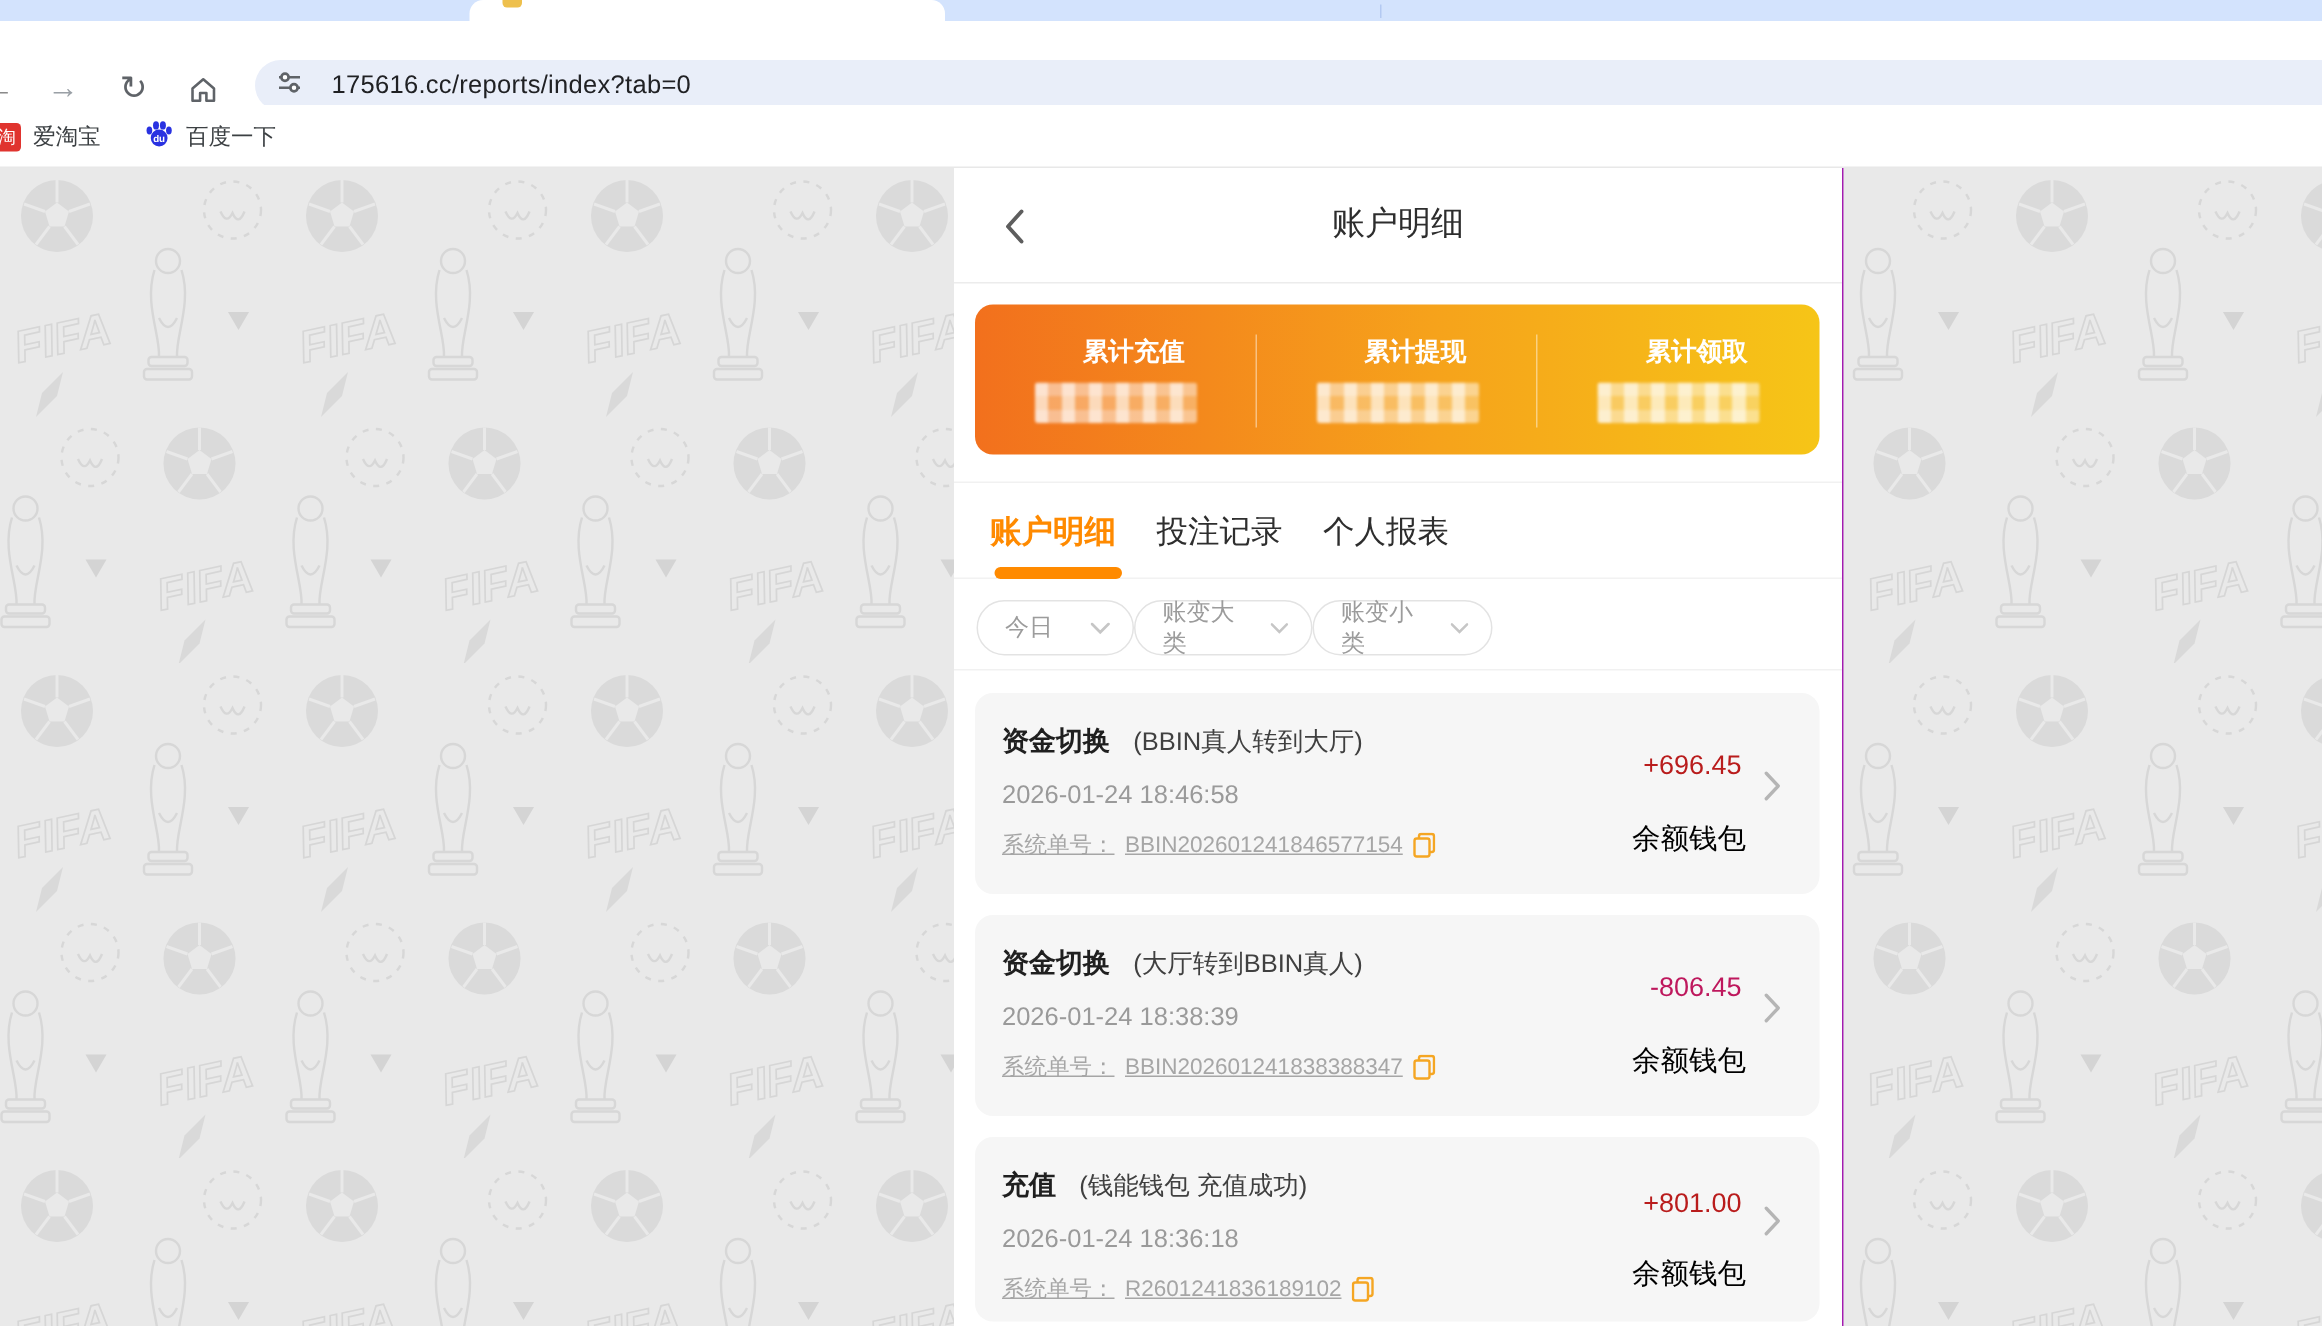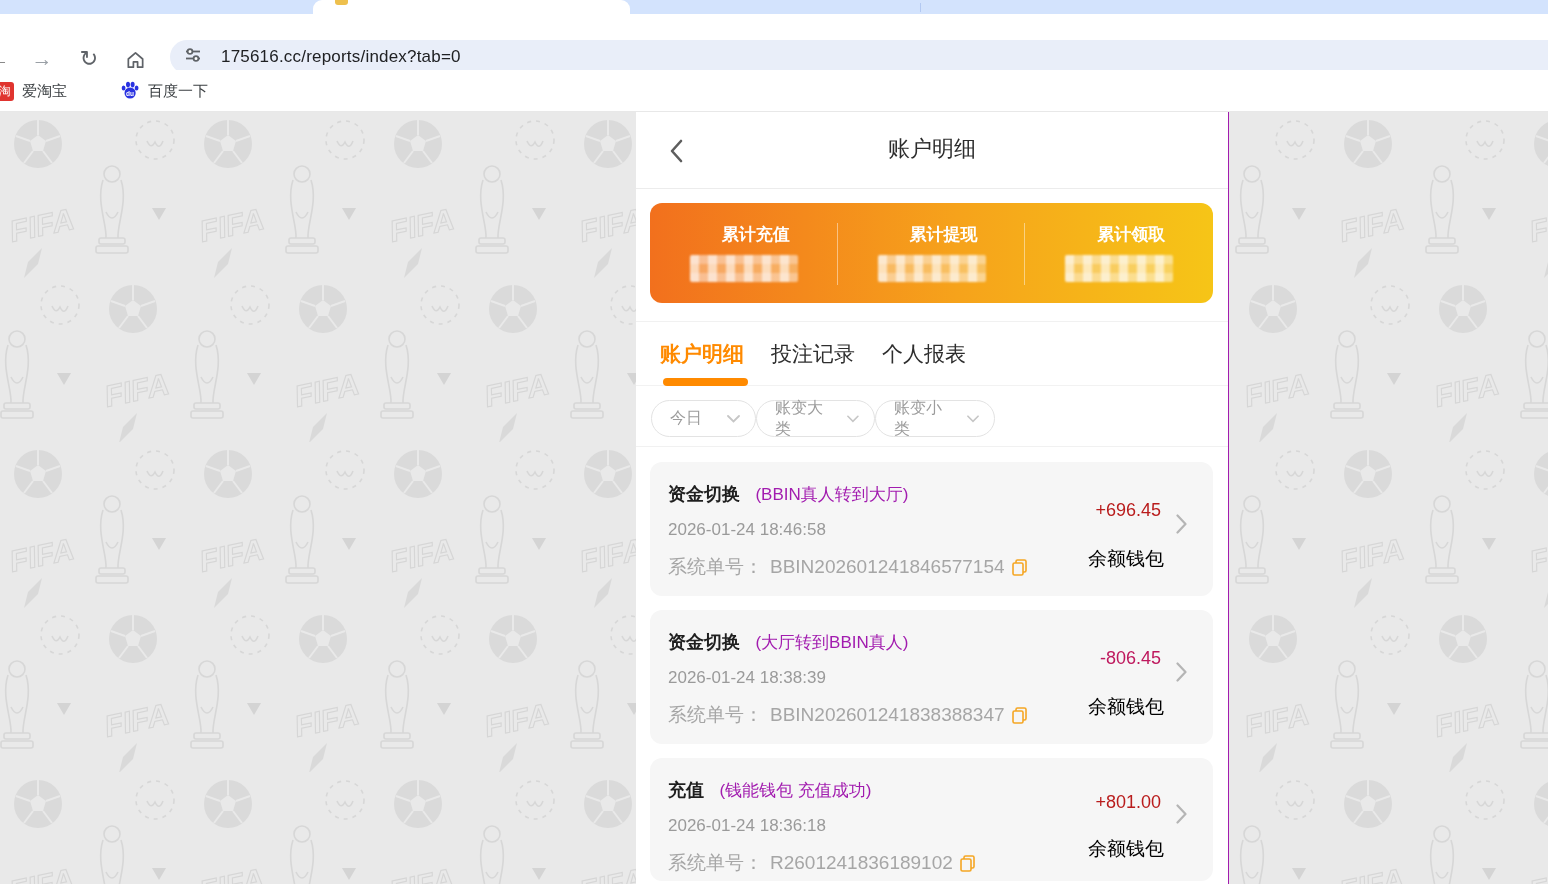--- a/index.html
+++ b/index.html
@@ -23,21 +23,21 @@
   .nav-home { left:122px; }
   .urlbar { left:170px; top:26px; width:1400px; height:34px; background:#e9eef9; border-radius:17px;
             display:flex; align-items:center; }
   .tune-icon { margin-left:13px; }
   .url-text { margin-left:18px; font-size:17px; color:#202124; letter-spacing:.2px; }
 
   .bookmarks { left:0; top:70px; width:1548px; height:42px; background:#fff; border-bottom:1px solid #e8e8e8; }
   .bm-item { position:absolute; top:0; height:42px; display:flex; align-items:center; gap:8px;
              font-size:15px; color:#3c4043; }
   .bm-taobao { left:-5px; }
-  .bm-baidu { left:120px; }
+  .bm-baidu { left:96px; }
   .tb-icon { width:19px; height:19px; background:#e0342f; border-radius:3px; color:#fff; font-size:12px;
              display:flex; align-items:center; justify-content:center; }
 
   
   .content { left:0; top:112px; width:1548px; height:772px; background:#e9e9e9; overflow:hidden; }
   .pattern-svg { position:absolute; left:0; top:0; width:100%; height:100%; }
 
   
   .column { left:636px; top:0; width:593px; height:772px; background:#fff;
             border-right:1px solid #a21caf; overflow:hidden; }
@@ -77,24 +77,24 @@
   .f1 { width:105px; justify-content:space-between; }
   .f2 { width:119px; justify-content:space-between; }
   .f3 { width:120px; justify-content:space-between; }
 
   .txn-list { position:absolute; left:14px; top:350px; width:563px; }
   .txn-card { position:relative; width:563px; height:134px; margin-bottom:14px;
               background:#f6f6f6; border-radius:12px; }
   .txn-card:last-child { height:123px; }
   .txn-title-row { position:absolute; left:18px; top:20px; white-space:nowrap; }
   .txn-type { font-size:18px; font-weight:700; color:#1f1f1f;text-align:right; }
-  .txn-detail { font-size:17px; color:#a21caf; margin-left:11px; }
+  .txn-detail { font-size:17px; color:#404040; margin-left:11px; }
   .txn-date { position:absolute; left:18px; top:58px; font-size:17px; color:#9a9a9a; }
-  .txn-order { position:absolute; left:18px; top:92px; font-size:19px; color:#a6a6a6;
-               display:flex; align-items:center; gap:7px; }
+  .txn-order { position:absolute; left:18px; top:92px; font-size:15px; color:#a6a6a6;
+               display:flex; align-items:center; gap:7px;text-decoration:underline; }
   .txn-amount { position:absolute; right:52px; top:38px; font-size:18px; font-weight:500; }
   .txn-amount.pos { color:#b91c1c;text-align:center; }
   .txn-amount.neg { color:#be185d; }
   .txn-wallet { position:absolute; right:49px; top:84px; font-size:19px; color:#000000; }
   .txn-chevron { position:absolute; right:26px; top:52px; }
   .txn-card:last-child .txn-amount { top:34px; }
   .txn-card:last-child .txn-wallet { top:78px; }
   .txn-card:last-child .txn-chevron { top:46px; }
 </style>
 </head>

